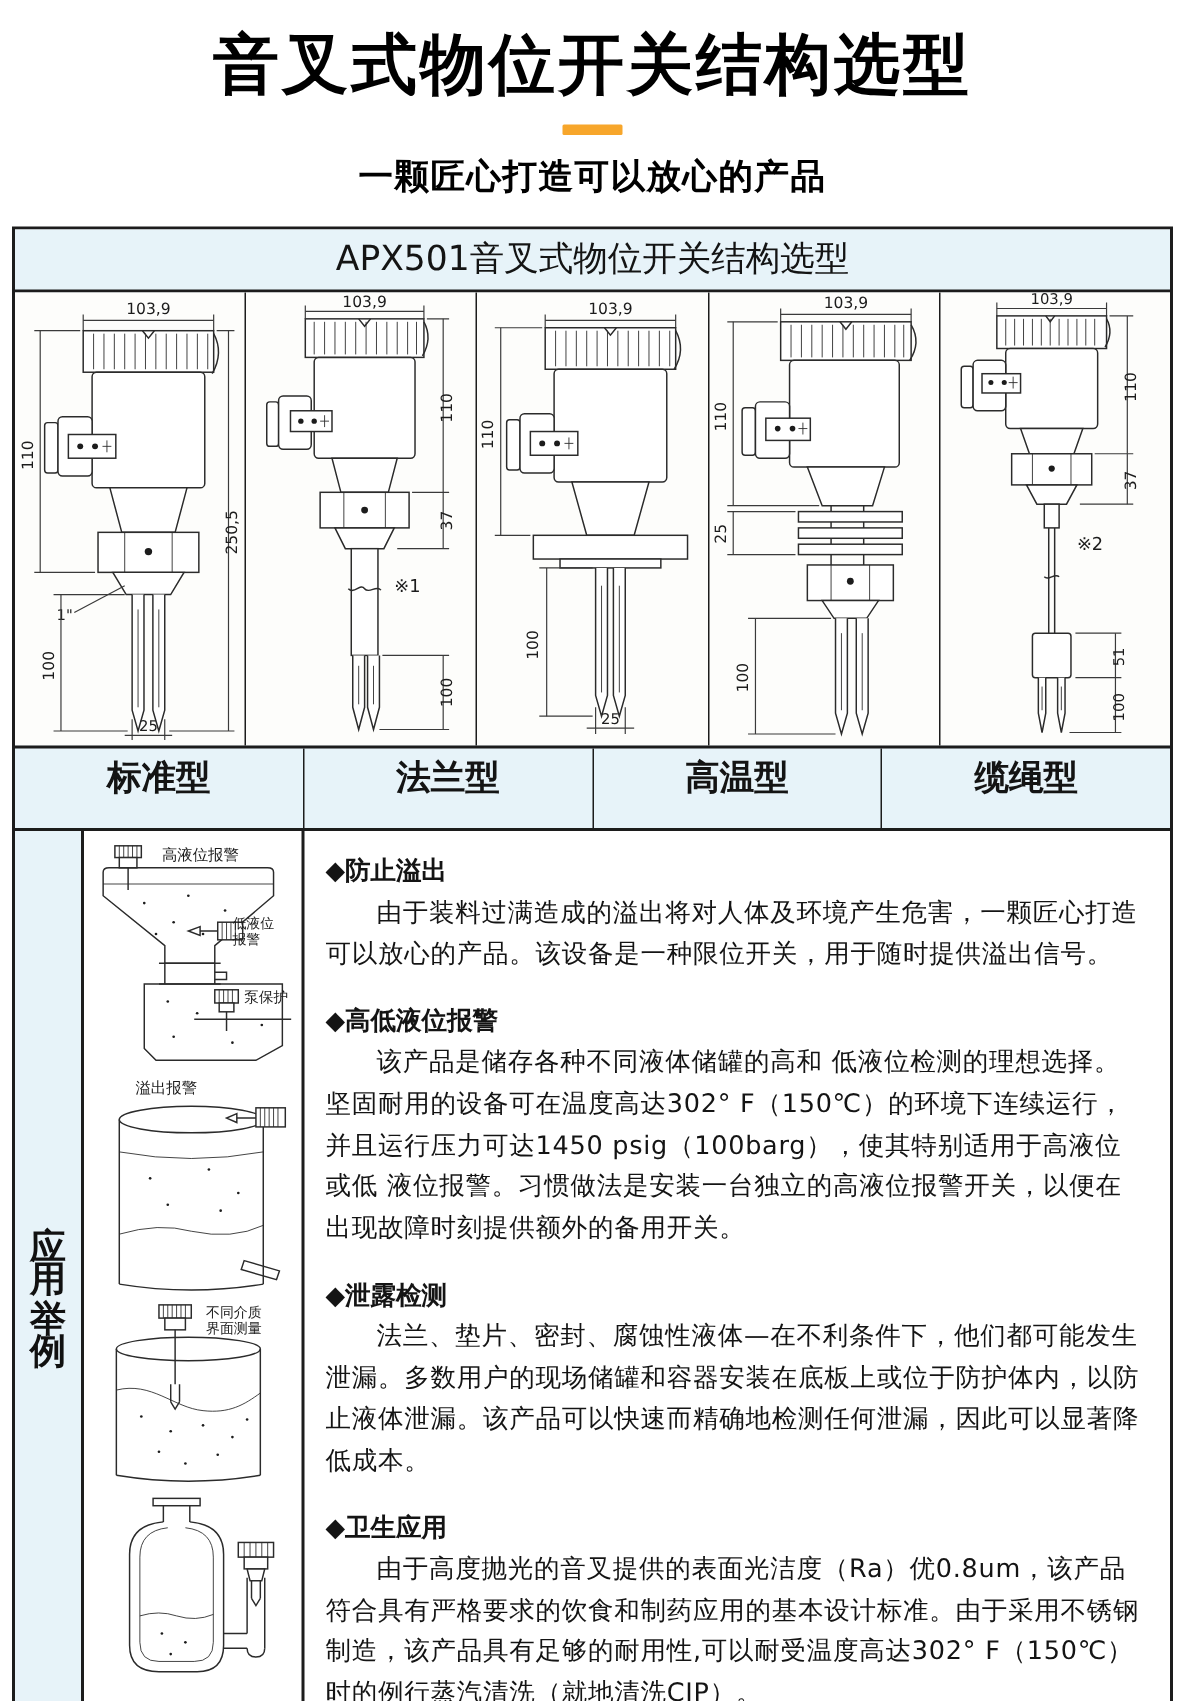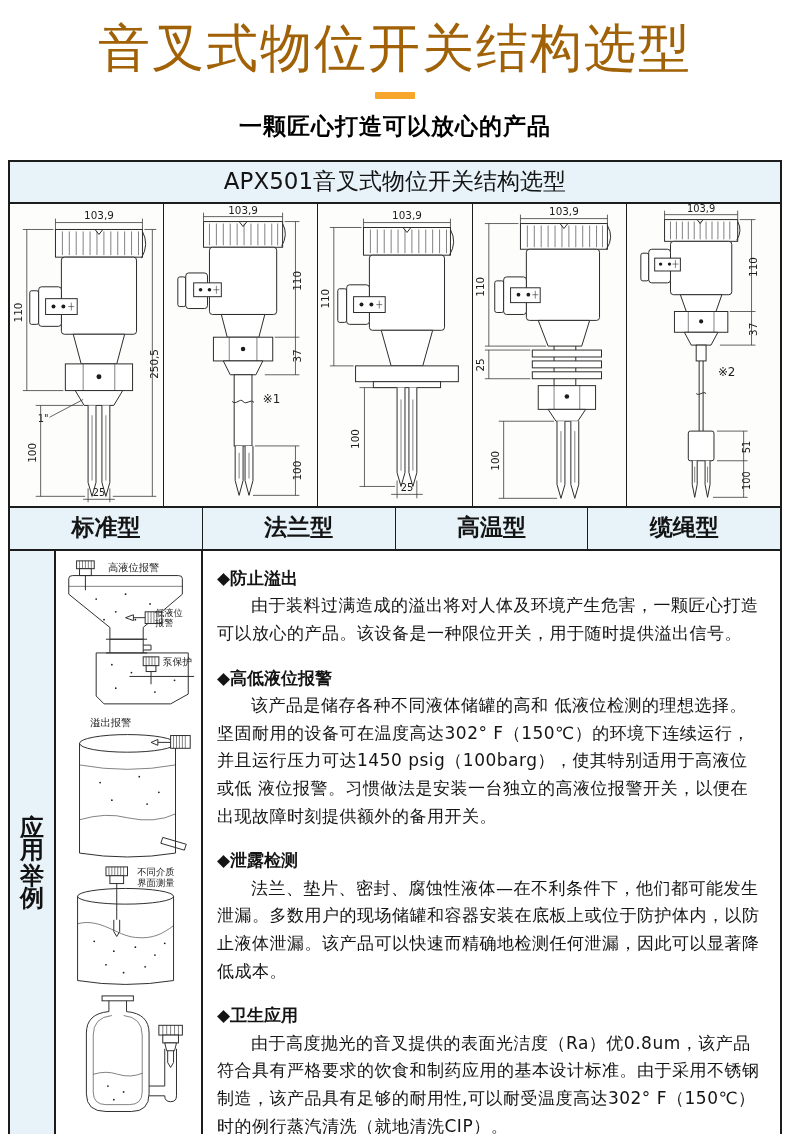--- a/index.html
+++ b/index.html
@@ -4,21 +4,21 @@
 <style>
   * { margin:0; padding:0; box-sizing:border-box; }
   html,body { background:#ffffff; }
   .page {
     width:790px; height:1134px; margin:0 auto; background:#ffffff;
     font-family:"DejaVu Sans", sans-serif; color:#141414; overflow:hidden;
   }
   
   .hero { text-align:center; padding-top:20px; }
   .hero-title {
-    font-size:52px; font-weight:normal; color:#a16207; letter-spacing:2px; line-height:1.1;
+    font-size:44px; font-weight:bold; color:#000000; letter-spacing:2px; line-height:1.1;
   }
   .accent-bar {
     width:40px; height:7px; background:#f7a62b; margin:15px auto 12px; border-radius:1px;
   }
   .hero-subtitle { font-size:23px; font-weight:bold; color:#000; letter-spacing:1px; }
 
   
   .main-table {
     margin:18px 8px 0; border:2px solid #1c1c1c; background:#fff;
   }
@@ -26,21 +26,21 @@
     background:#e7f3f9; border-bottom:2px solid #1c1c1c;
     text-align:center; font-size:23px; font-weight:normal; padding:4px 0 5px;
   }
   .drawings-row { display:flex; height:302px; background:#fdfdfb; }
   .drawing-cell { flex:1; border-right:1.5px solid #1c1c1c; }
   .drawing-cell:last-child { border-right:none; }
   .drawing-cell svg { width:100%; height:100%; display:block; }
   .labels-row { display:flex; background:#e7f3f9; border-top:2px solid #1c1c1c; border-bottom:2px solid #1c1c1c; }
   .label-cell {
     flex:1; text-align:center; font-size:23px; font-weight:bold;
-    padding:4px 0 6px; border-right:1.5px solid #1c1c1c;
+    padding:4px 0 18px; border-right:1.5px solid #1c1c1c;
   }
   .label-cell:last-child { border-right:none; }
 
   
   .applications { display:flex; height:584px; background:#fff; }
   .side-label {
     width:46px; background:#e7f3f9; border-right:2px solid #1c1c1c;
     display:flex; align-items:center; justify-content:center;
   }
   .side-label span {

